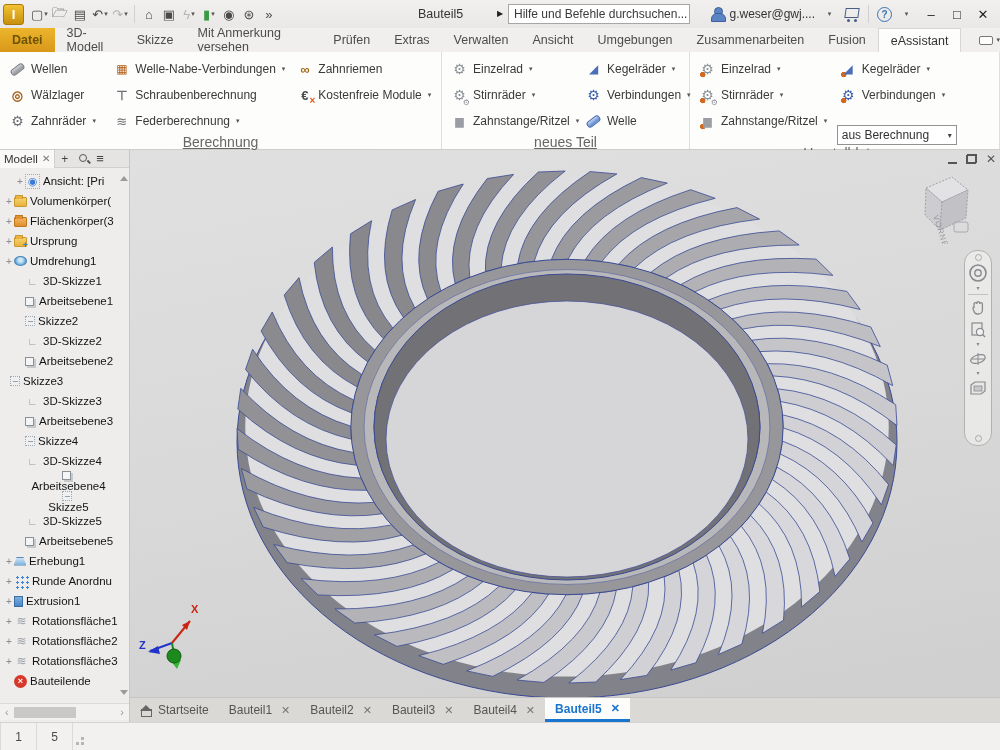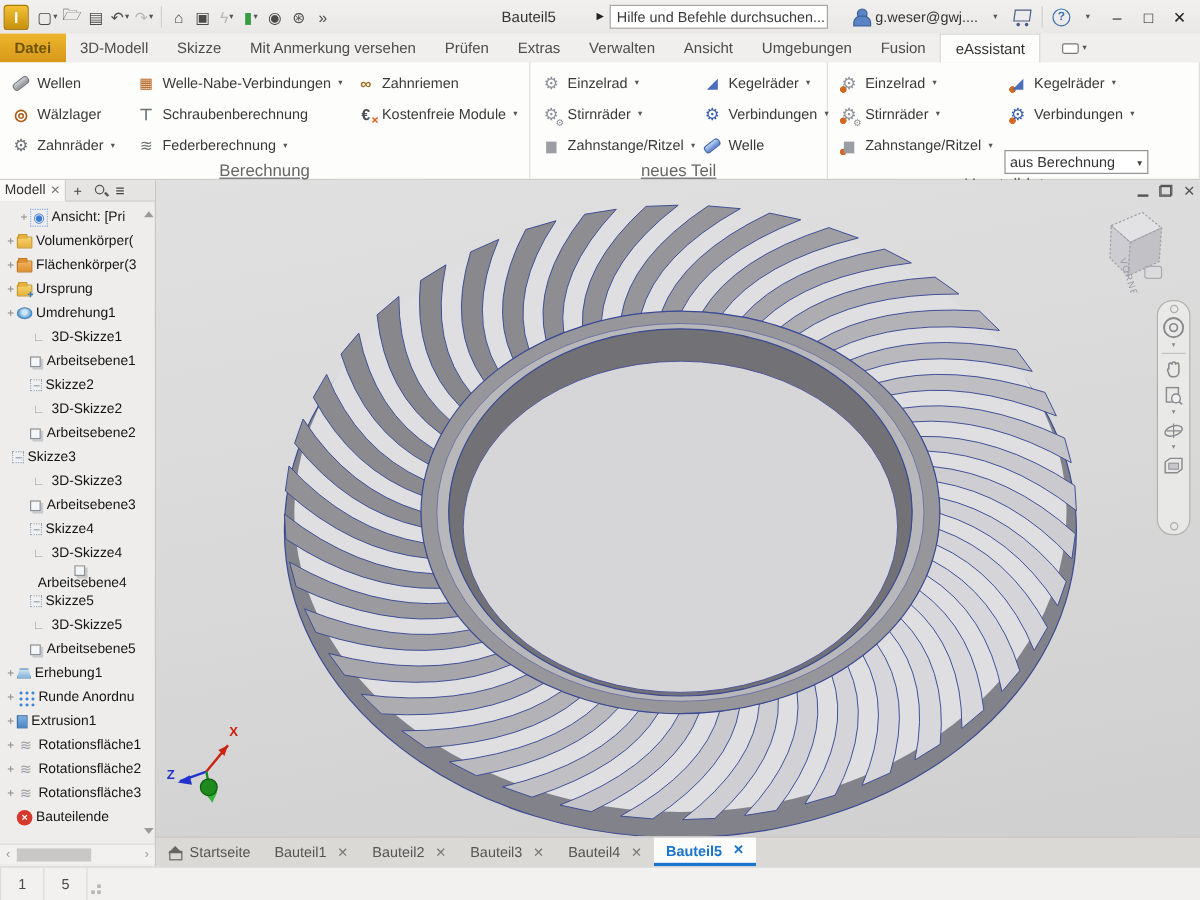--- a/index.html
+++ b/index.html
@@ -250,20 +250,21 @@
 
 <div class="rtab gold">Datei</div>
     <div class="rtab">3D-Modell</div>
     <div class="rtab">Skizze</div>
     <div class="rtab">Mit Anmerkung versehen</div>
     <div class="rtab">Prüfen</div>
     <div class="rtab">Extras</div>
     <div class="rtab">Verwalten</div>
     <div class="rtab">Ansicht</div>
     <div class="rtab">Umgebungen</div>
+    <div class="rtab">Zusammenarbeiten</div>
     <div class="rtab">Fusion</div>
     <div class="rtab active">eAssistant</div>
     <div class="rtoggle">
       <span class="bar"></span>
       <span class="dd">▾</span>
     </div>
   </div>
 
 <div id="ribbon">
     <div class="rgroup" style="width: 442px;">
@@ -475,21 +476,21 @@
       <div class="trow" style="padding-left: 15px;">
         <span class="texp"></span>
         <span class="ti ti-sketch3d">∟</span>
         <span class="tlabel nw">3D-Skizze4</span>
       </div>
       <div class="trow" style="padding-left: 15px; flex-direction: column;">
         <span class="texp"></span>
         <span class="ti ti-plane"></span>
         <span class="tlabel nw">Arbeitsebene4</span>
       </div>
-      <div class="trow" style="padding-left: 15px;">
+      <div class="trow" style="padding-left: 15px; flex-direction: column;">
         <span class="texp"></span>
         <span class="ti ti-sketch"></span>
         <span class="tlabel nw">Skizze5</span>
       </div>
       <div class="trow" style="padding-left: 15px;">
         <span class="texp"></span>
         <span class="ti ti-sketch3d">∟</span>
         <span class="tlabel nw">3D-Skizze5</span>
       </div>
       <div class="trow" style="padding-left: 15px;">

